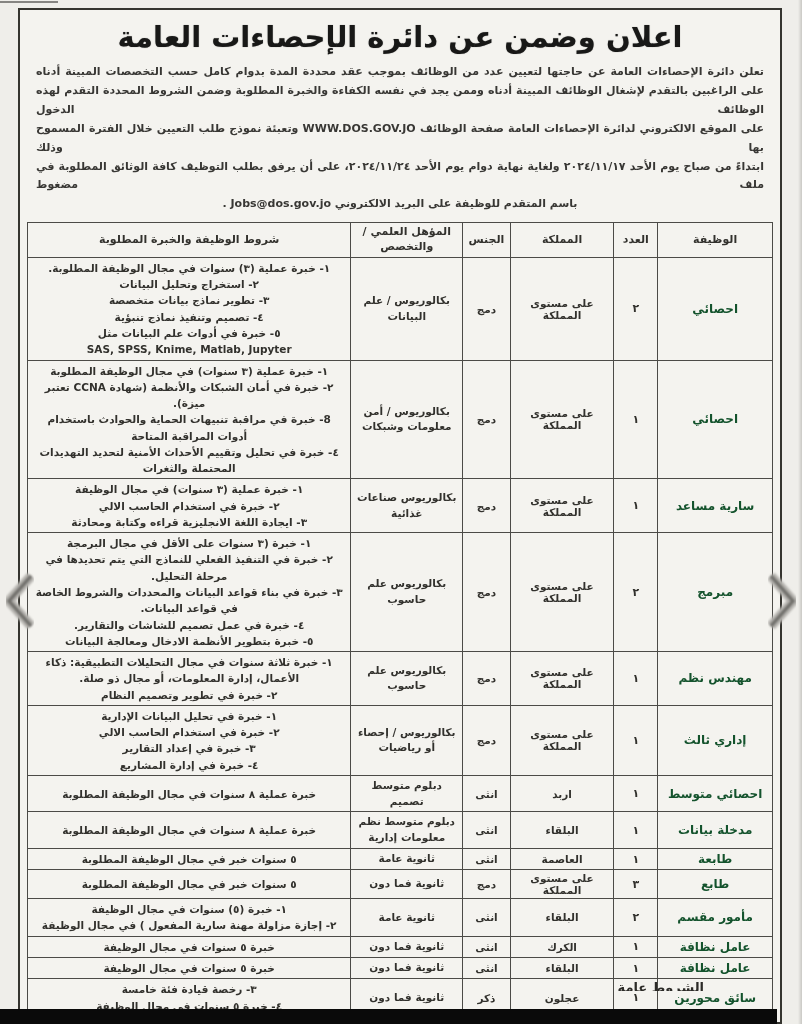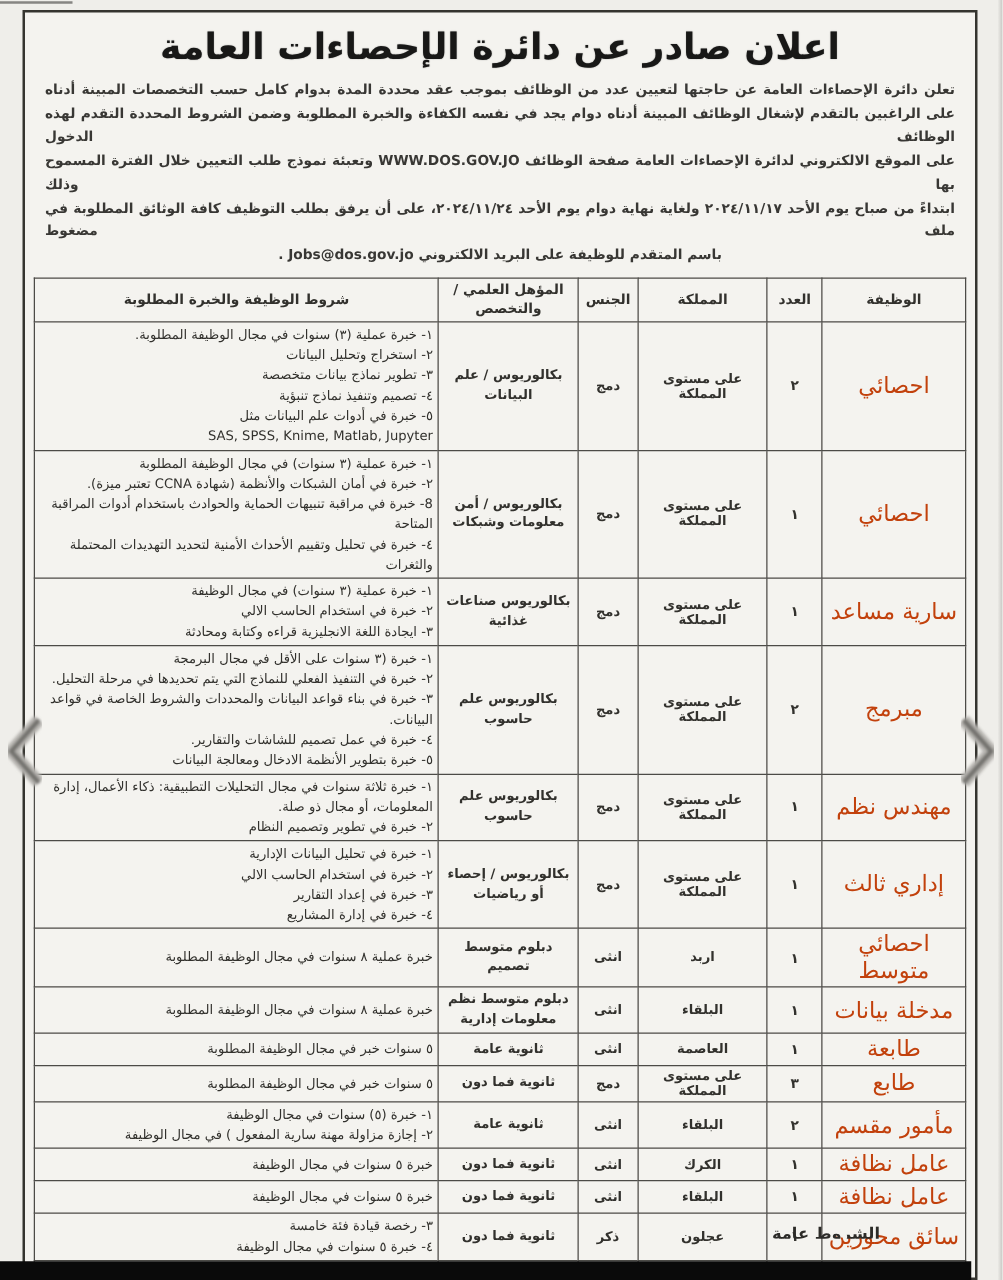--- a/index.html
+++ b/index.html
@@ -8,45 +8,45 @@
   .scan-artifact-top{position:absolute;top:1px;left:0;width:58px;height:2px;background:#5a5956;opacity:.7;}
   .scan-edge-right{position:absolute;top:0;right:0;width:4px;height:100%;background:linear-gradient(to left,#c9c8c4,rgba(201,200,196,0));}
   .paper{position:absolute;left:18px;top:8px;width:764px;bottom:0;border:2px solid #35342f;background:#f4f3ef;box-sizing:border-box;}
   .title{margin:10px 10px 0;text-align:center;font-weight:bold;font-size:29px;color:#181817;letter-spacing:-0.5px;text-shadow:0 0 1px rgba(20,20,20,.45);}
   .intro{margin:9px 16px 0;font-size:11px;font-weight:600;color:#383734;}
   .intro .line{text-align:justify;text-align-last:justify;line-height:1.72;}
   .intro .line:last-child{text-align:left;text-align-last:center;}
   table.jobs{width:calc(100% - 14px);margin:8px auto 0;border-collapse:collapse;color:#32312d;table-layout:fixed;}
   .jobs th,.jobs td{border:1.6px solid #4c4b47;padding:2px 4px;text-align:center;vertical-align:middle;box-sizing:border-box;}
   .jobs th{font-size:11px;font-weight:bold;height:32px;line-height:1.35;}
-  td.job-cell{font-weight:normal;font-size:18px;color:#c2410c;}
+  td.job-cell{font-weight:bold;font-size:12px;color:#14532d;}
   td.count-cell{font-size:11px;font-weight:600;}
   td.gov-cell,td.gender-cell{font-size:10.5px;font-weight:600;}
   td.qual-cell{font-size:10.5px;font-weight:600;line-height:1.5;}
-  td.req-cell{font-size:10.5px;font-weight:400;text-align:right;}
+  td.req-cell{font-size:10.5px;font-weight:700;}
   td.req-cell .line{line-height:1.55;}
   .clipped-footer{position:absolute;top:980px;right:98px;height:11px;overflow:hidden;font-size:13px;font-weight:bold;color:#2c2b28;z-index:3;}
   .black-bar{position:absolute;left:0;bottom:0;width:777px;height:15px;background:#0a0a0a;z-index:4;}
   .nav-arrow{position:absolute;top:570px;width:40px;height:62px;z-index:5;cursor:pointer;background:none;border:none;padding:0;}
   .nav-arrow.prev{left:0;}
   .nav-arrow.next{right:0;}
 </style>
 </head>
 <body>
 
 <div class="stage">
   <div class="scan-artifact-top"></div>
   <div class="scan-edge-right"></div>
 
   <div class="paper">
-    <div class="title">اعلان صادر عن دائرة الإحصاءات العامة</div>
+    <div class="title">اعلان وضمن عن دائرة الإحصاءات العامة</div>
 
     <div class="intro">
         <div class="line">تعلن دائرة الإحصاءات العامة عن حاجتها لتعيين عدد من الوظائف بموجب عقد محددة المدة بدوام كامل حسب التخصصات المبينة أدناه</div>
-        <div class="line">على الراغبين بالتقدم لإشغال الوظائف المبينة أدناه دوام يجد في نفسه الكفاءة والخبرة المطلوبة وضمن الشروط المحددة التقدم لهذه الوظائف الدخول</div>
+        <div class="line">على الراغبين بالتقدم لإشغال الوظائف المبينة أدناه وممن يجد في نفسه الكفاءة والخبرة المطلوبة وضمن الشروط المحددة التقدم لهذه الوظائف الدخول</div>
         <div class="line">على الموقع الالكتروني لدائرة الإحصاءات العامة صفحة الوظائف WWW.DOS.GOV.JO وتعبئة نموذج طلب التعيين خلال الفترة المسموح بها وذلك</div>
         <div class="line">ابتداءً من صباح يوم الأحد ٢٠٢٤/١١/١٧ ولغاية نهاية دوام يوم الأحد ٢٠٢٤/١١/٢٤، على أن يرفق بطلب التوظيف كافة الوثائق المطلوبة في ملف مضغوط</div>
         <div class="line">باسم المتقدم للوظيفة على البريد الالكتروني Jobs@dos.gov.jo .</div>
       </div>
 
     <table class="jobs">
       <colgroup>
         <col style="width:15.4%">
           <col style="width:5.9%">
           <col style="width:13.9%">

